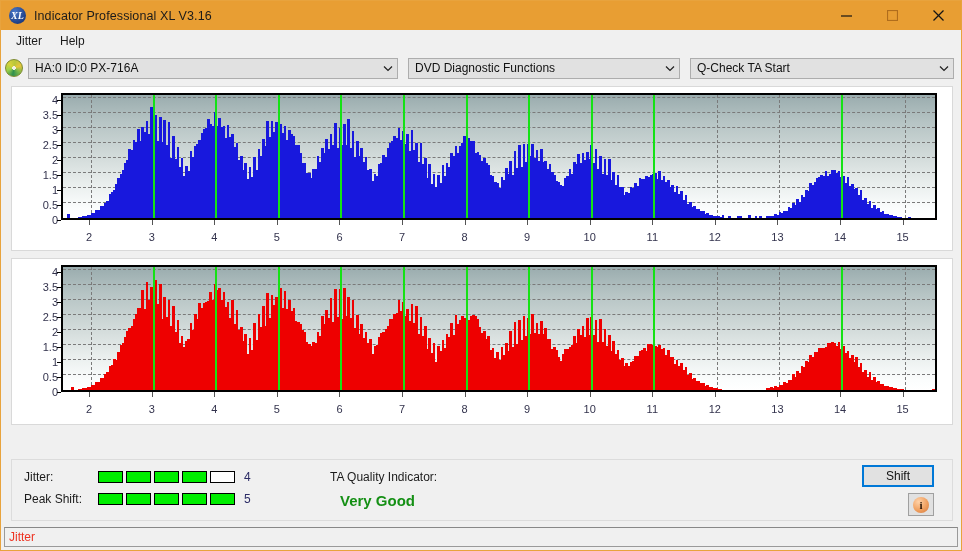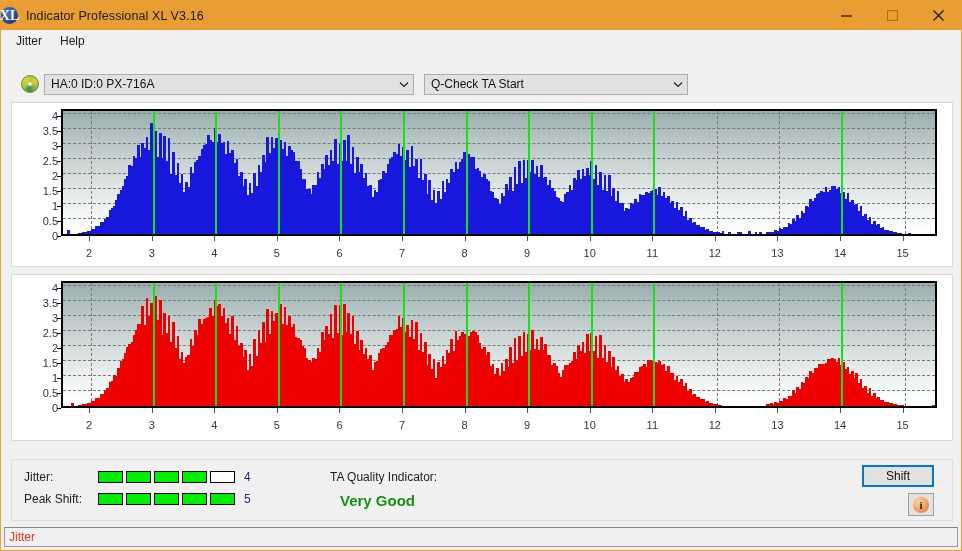--- a/index.html
+++ b/index.html
@@ -22,25 +22,26 @@
   .titlebar {
     height: 29px;
     background: #e89e33;
     display: flex;
     align-items: center;
     position: relative;
   }
   .app-icon {
     width: 17px; height: 17px;
     border-radius: 50%;
-    margin-left: 0; margin-right: 8px;
+    margin-left: 8px; margin-right: 8px;
     background: radial-gradient(circle at 35% 30%, #4a78c8 0%, #1e3f86 70%, #14295c 100%);
     display: flex; align-items: center; justify-content: center;
-    font-size: 14px; font-weight: bold; color: #fff;
+    font-size: 10px; font-weight: bold; color: #fff;
     font-family: "Liberation Serif", serif;
+    font-style: italic;
     flex: none;
   }
   .title-text {
     font-size: 12.5px;
     color: #1b1b1b;
     letter-spacing: 0.1px;
   }
   .win-controls {
     position: absolute; right: 0; top: 0;
     height: 29px; display: flex;
@@ -62,24 +63,23 @@
   }
   .menu-item {
     font-size: 12px;
     color: #1b1b1b;
     padding: 2px 9px;
   }
   
   .toolbar {
     height: 30px;
     display: flex; align-items: center;
-    padding: 0 20px;
+    padding: 0 4px;
     background: #f0f0f0;
     gap: 0;
-    margin-top: 16px;
   }
   .disc-icon {
     width: 18px; height: 18px; flex: none;
     margin-right: 5px;
     border-radius: 50%;
     background:
       radial-gradient(circle at 50% 50%, #f2f0e4 0 14%, transparent 15%),
       conic-gradient(from 10deg, #b8c63a, #e8c63a, #7ab84a, #2f8f4f, #9ad24a, #d8d23a, #b8c63a);
     border: 1px solid #7d8a2e;
     box-sizing: border-box;
@@ -275,20 +275,28 @@
 
   <div class="menubar">
     <div class="menu-item">Jitter</div>
     <div class="menu-item">Help</div>
   </div>
 
   <div class="toolbar">
     <div class="disc-icon"></div>
     <div class="combo combo-drive">
       <span class="label">HA:0 ID:0  PX-716A</span>
+      <span class="chev">
+        <svg width="10" height="7" viewBox="0 0 10 7">
+            <polyline points="1,1.5 5,5.5 9,1.5" fill="none" stroke="#202020" stroke-width="1.2"></polyline>
+          </svg>
+      </span>
+    </div>
+    <div class="combo combo-func">
+      <span class="label">DVD Diagnostic Functions</span>
       <span class="chev">
         <svg width="10" height="7" viewBox="0 0 10 7">
             <polyline points="1,1.5 5,5.5 9,1.5" fill="none" stroke="#202020" stroke-width="1.2"></polyline>
           </svg>
       </span>
     </div>
     <div class="combo combo-test">
       <span class="label">Q-Check TA Start</span>
       <span class="chev">
         <svg width="10" height="7" viewBox="0 0 10 7">

